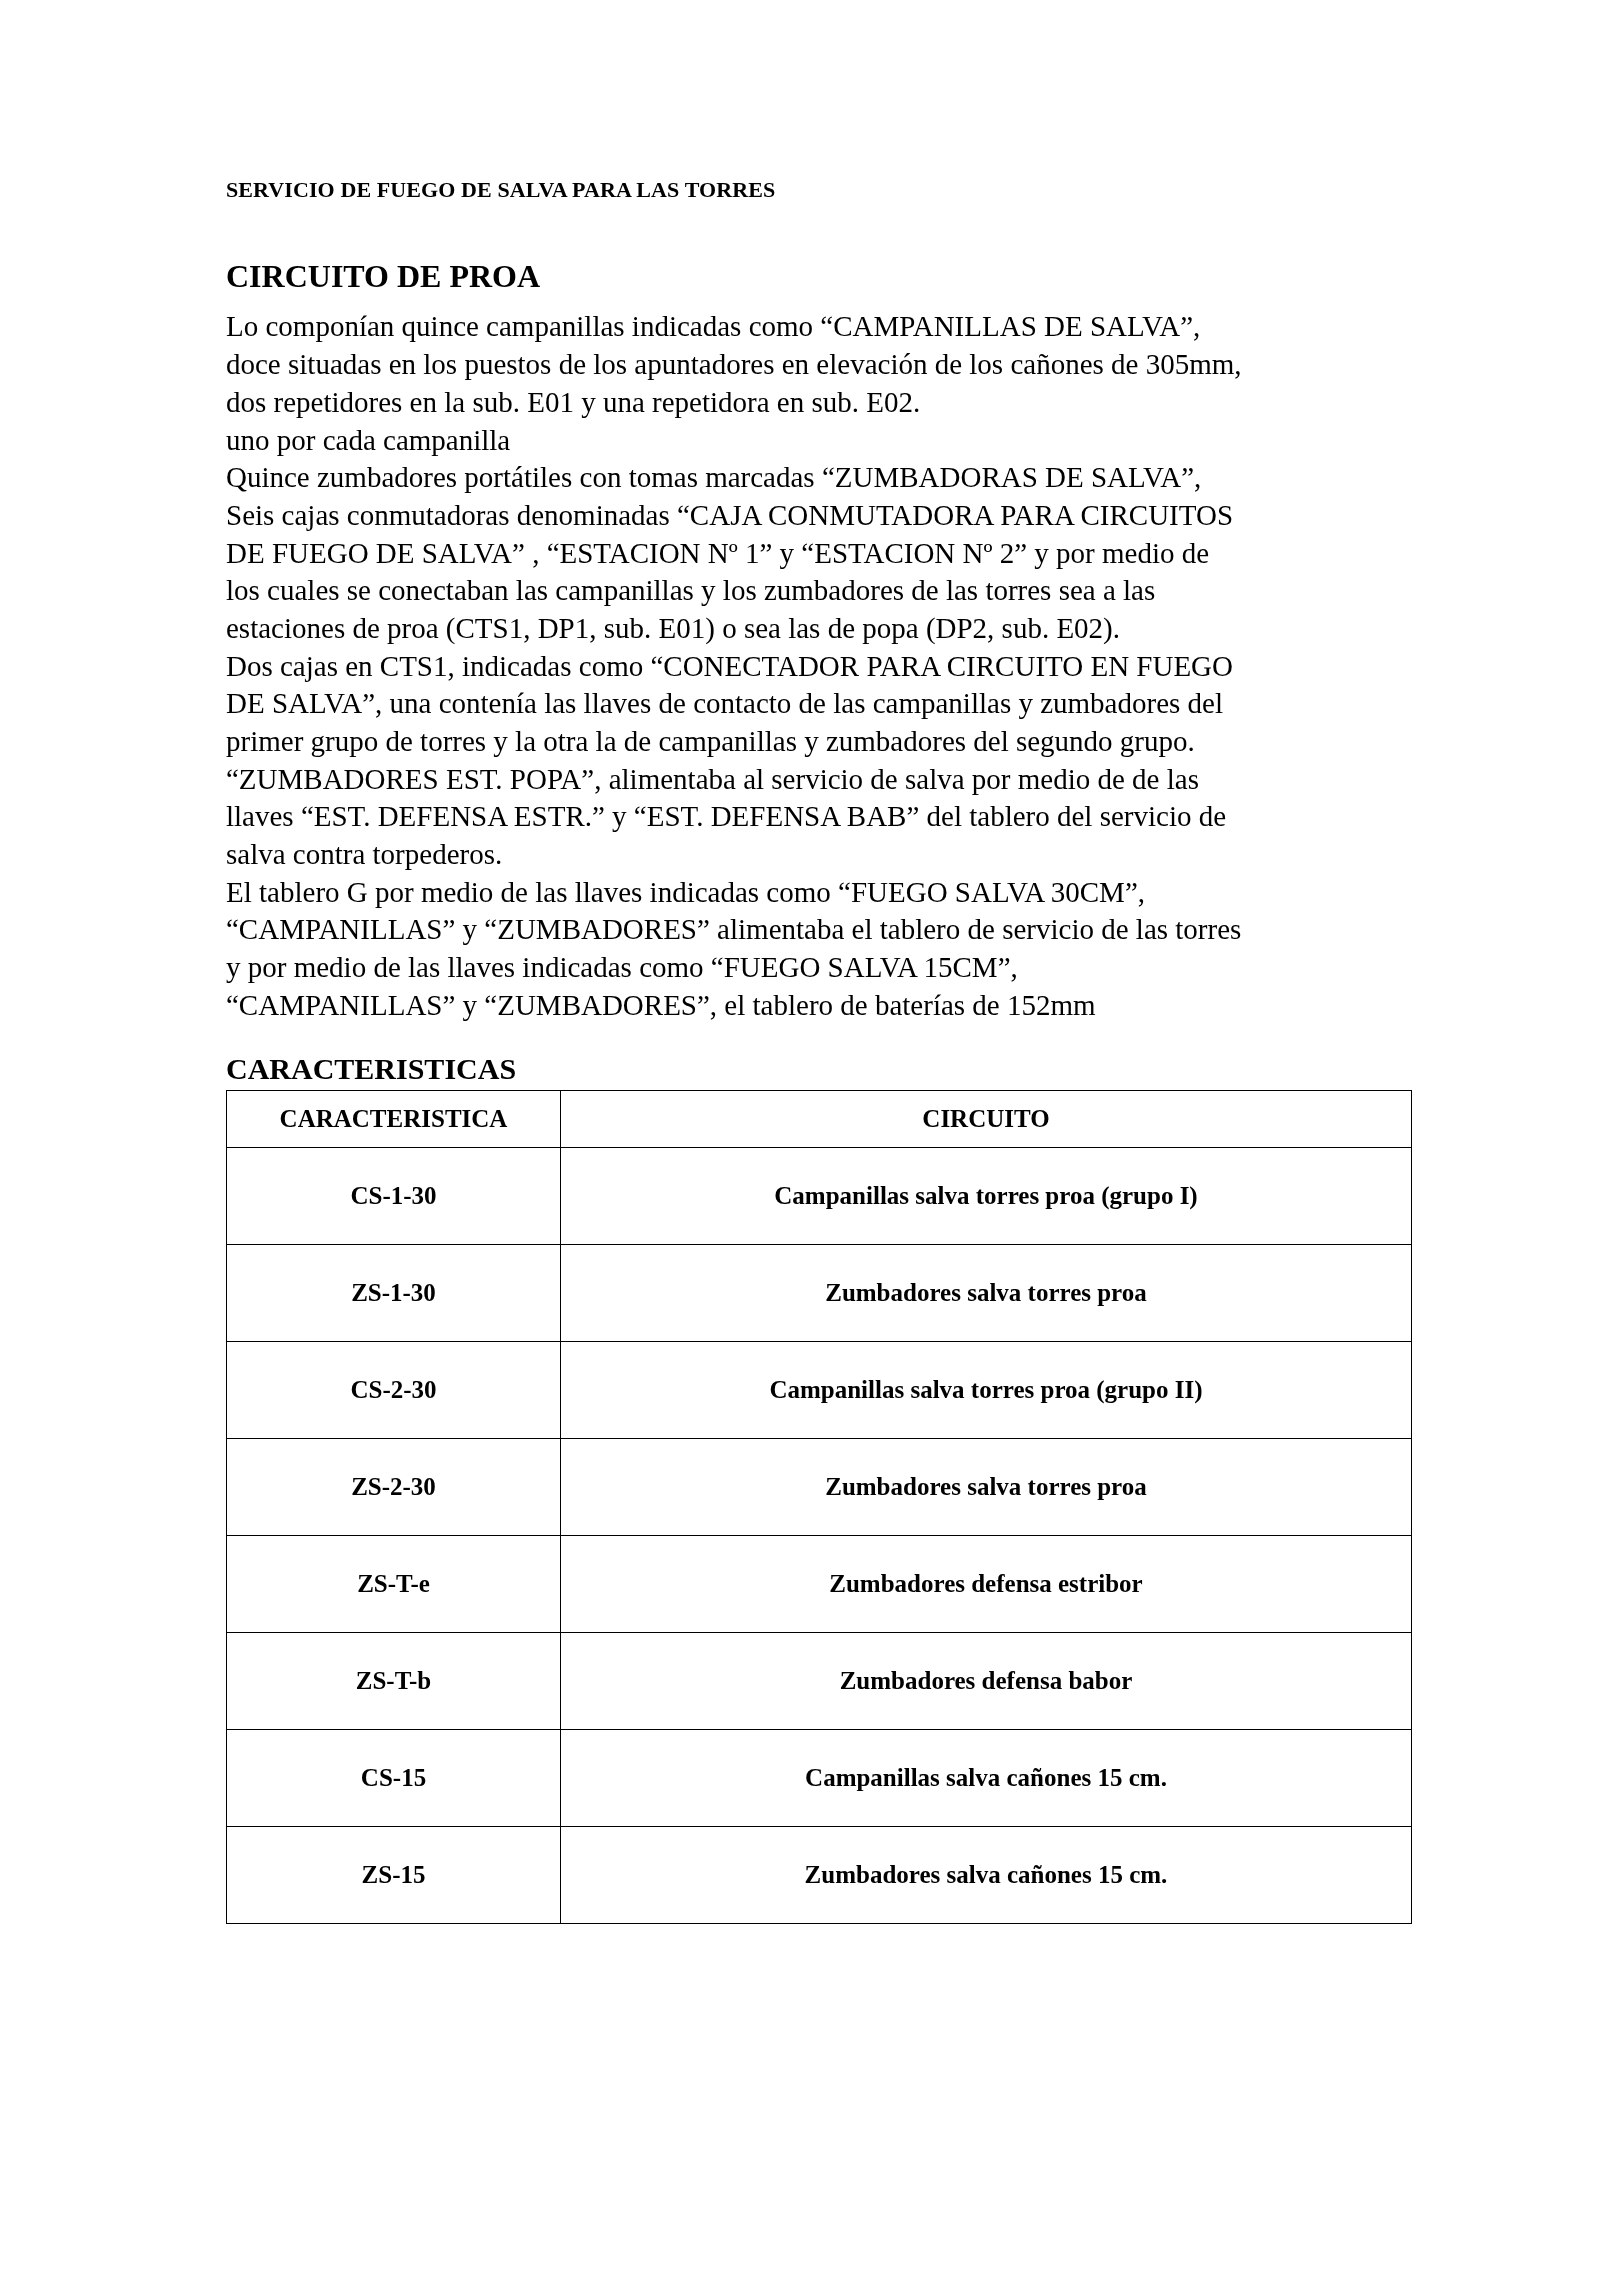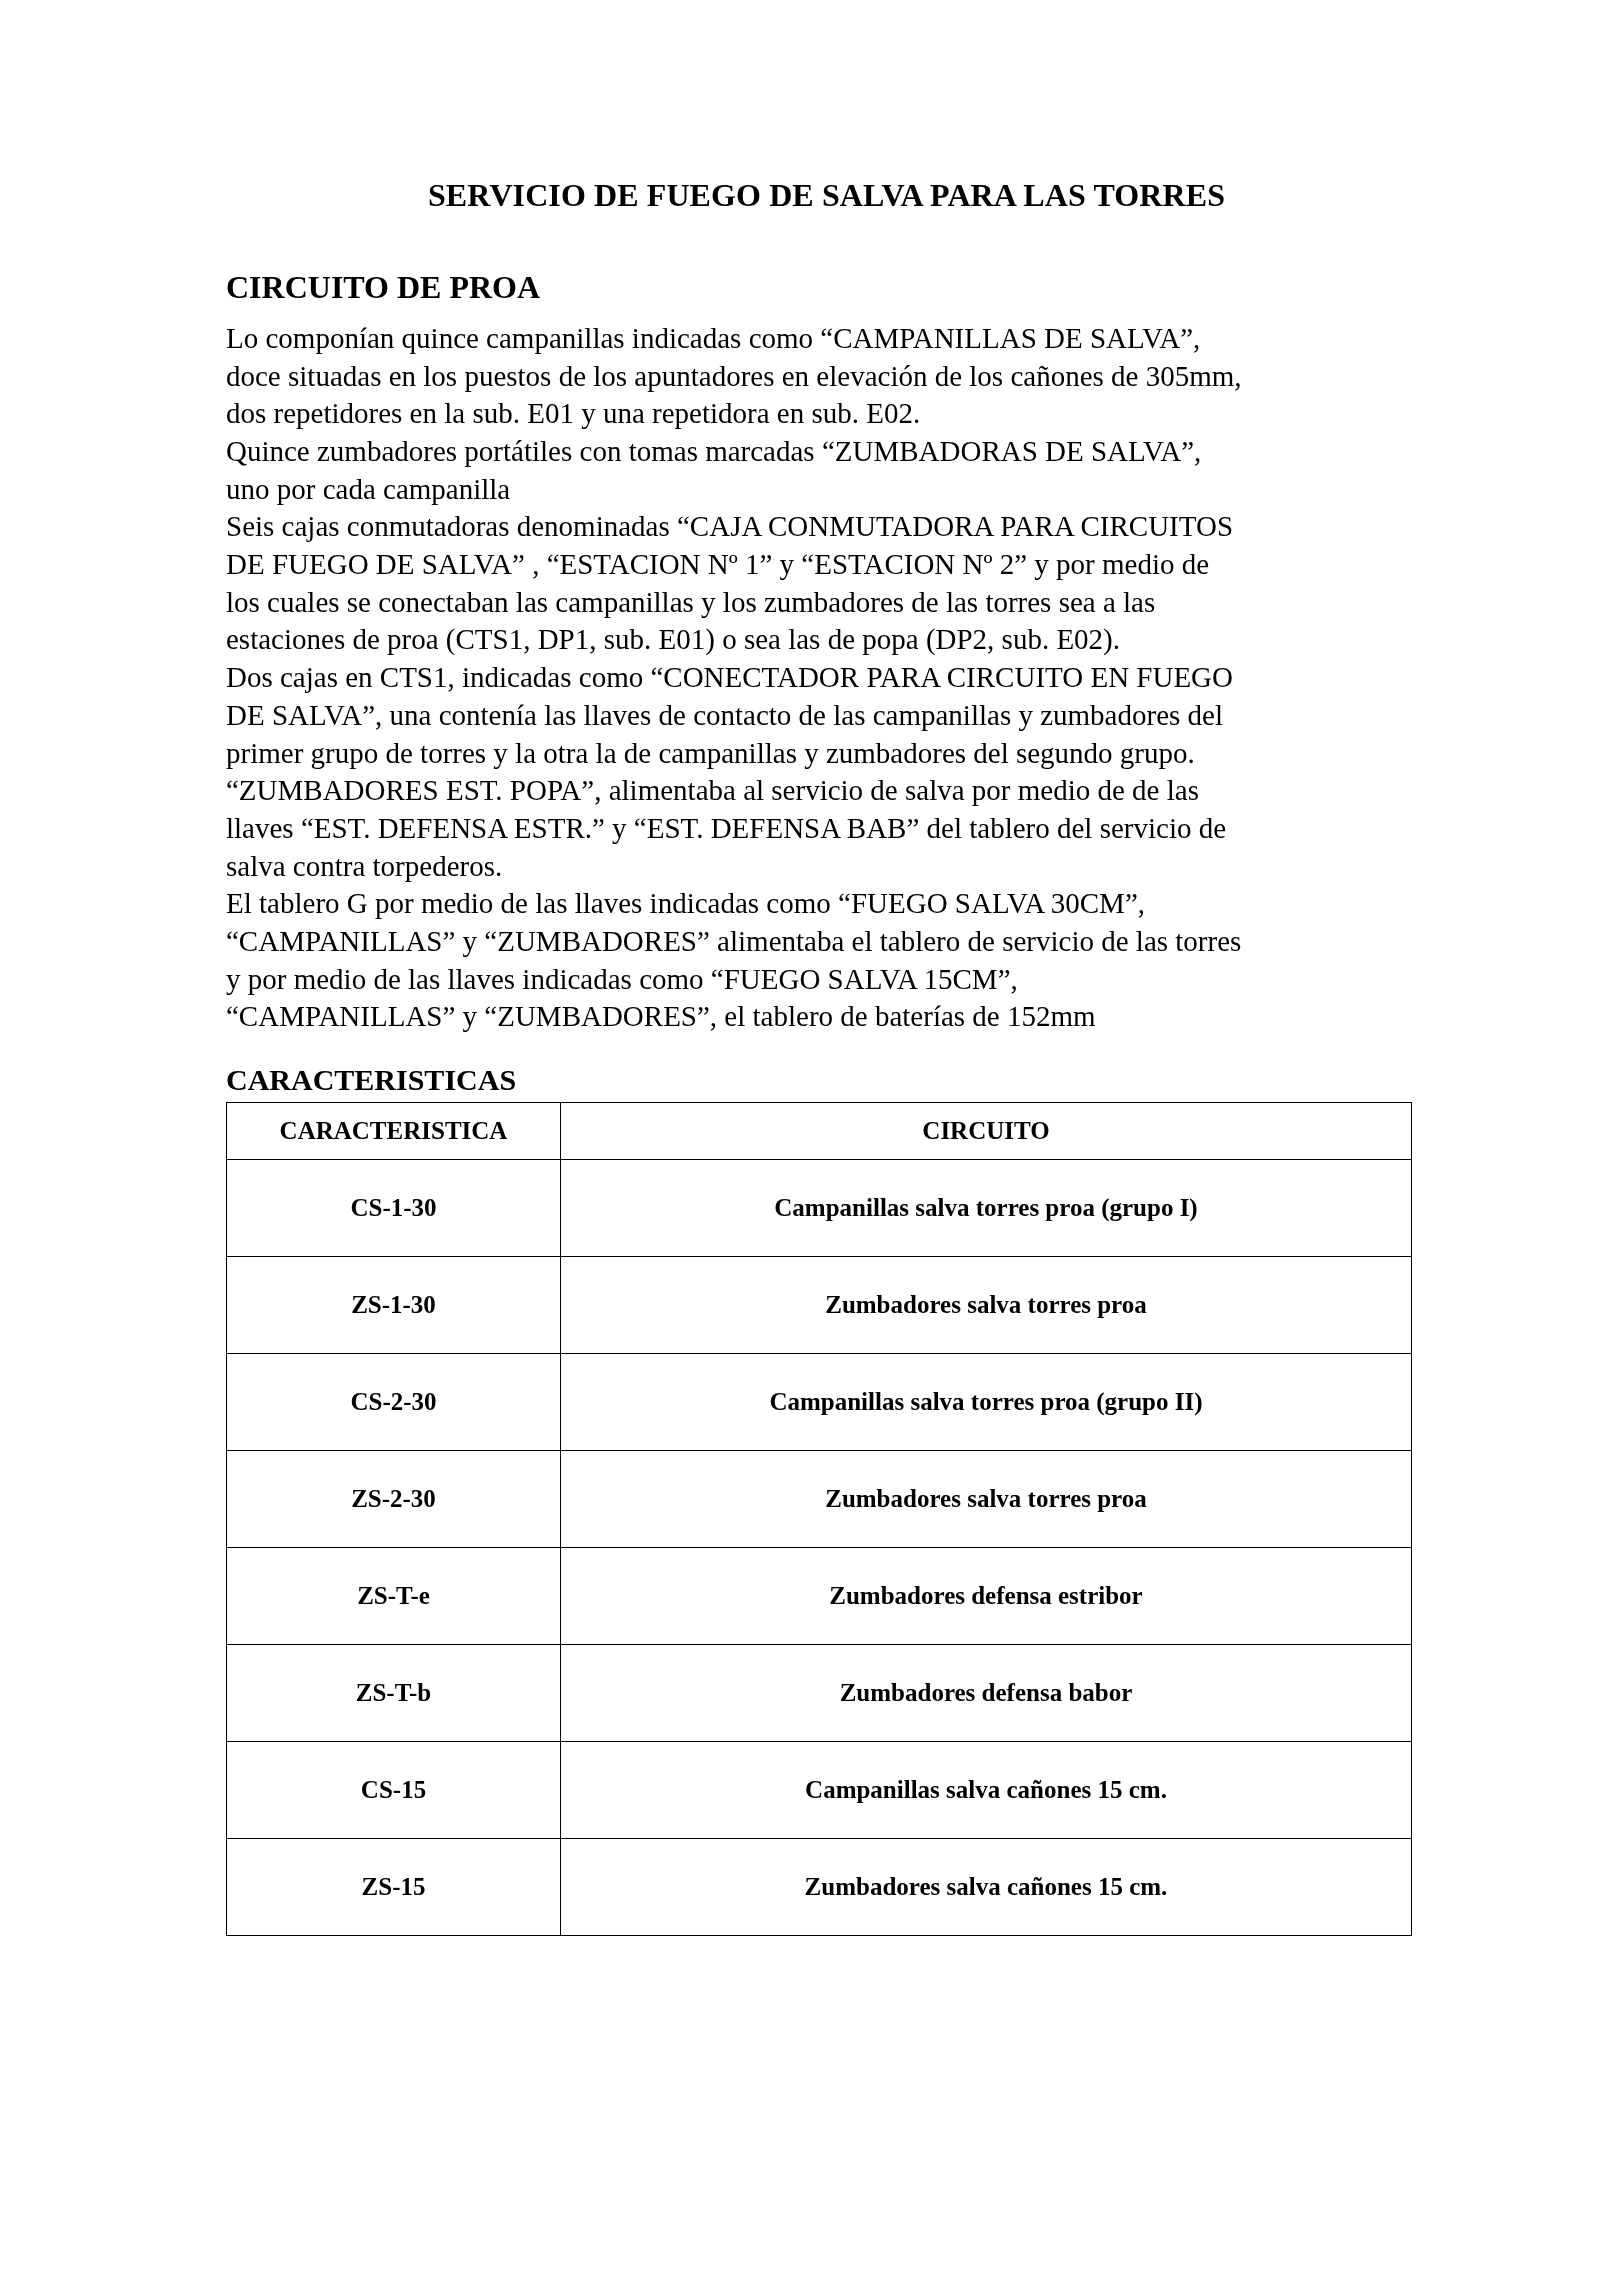--- a/index.html
+++ b/index.html
@@ -11,22 +11,22 @@
     width: 1623px;
     height: 2295px;
     background: #ffffff;
     position: relative;
     box-sizing: border-box;
     padding: 177px 196px 0 226px;
     font-family: "Liberation Serif", "DejaVu Serif", serif;
     color: #000000;
   }
   .doc-title {
-    text-align: center;
-    font-size: 32px;
+    text-align: left;
+    font-size: 22px;
     font-weight: bold;
     letter-spacing: 0.1px;
     margin: 0 0 34px 0;
     line-height: 1.15;
   }
   p.para {
     font-size: 29px;
     line-height: 1.30;
     margin: 0 0 22px 0;
     text-align: left;
@@ -88,22 +88,22 @@
 
 
   <div class="spacer-sm"></div>
 
   <div class="section-head">CIRCUITO DE PROA</div>
 
   <div class="block-lines">
     <span class="ln">Lo componían quince campanillas indicadas como “CAMPANILLAS DE SALVA”,</span>
     <span class="ln">doce situadas en los puestos de los apuntadores en elevación de los cañones de 305mm,</span>
     <span class="ln">dos repetidores en la sub. E01 y una repetidora en sub. E02.</span>
+    <span class="ln">uno por cada campanilla</span>
     <span class="ln">Quince zumbadores portátiles con tomas marcadas “ZUMBADORAS DE SALVA”,</span>
-    <span class="ln">uno por cada campanilla</span>
     <span class="ln">Seis cajas conmutadoras denominadas “CAJA CONMUTADORA PARA CIRCUITOS</span>
     <span class="ln">DE FUEGO DE SALVA” , “ESTACION Nº 1” y “ESTACION Nº 2”  y por medio de</span>
     <span class="ln">los cuales  se conectaban las campanillas y los zumbadores de las torres sea a las</span>
     <span class="ln">estaciones de proa (CTS1, DP1, sub. E01) o sea las de popa (DP2, sub. E02).</span>
     <span class="ln">Dos cajas en CTS1, indicadas como “CONECTADOR PARA CIRCUITO EN FUEGO</span>
     <span class="ln">DE SALVA”, una contenía  las llaves de contacto de las campanillas y zumbadores del</span>
     <span class="ln">primer grupo de torres y la otra la de campanillas y zumbadores del segundo grupo.</span>
     <span class="ln">“ZUMBADORES EST. POPA”, alimentaba al servicio de salva por medio de  de las</span>
     <span class="ln">llaves “EST. DEFENSA ESTR.” y “EST. DEFENSA BAB” del tablero del servicio de</span>
     <span class="ln">salva contra torpederos.</span>

